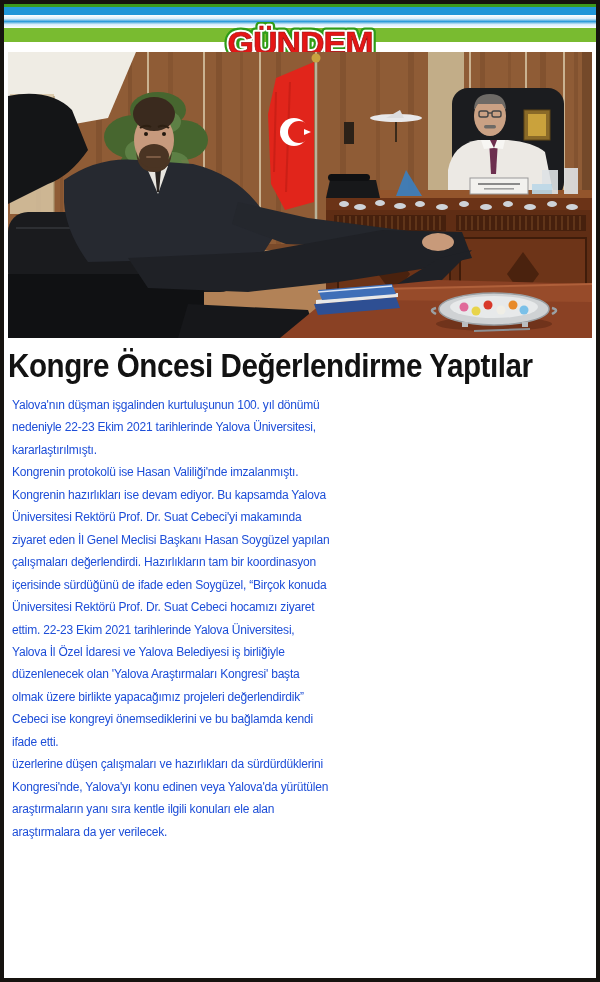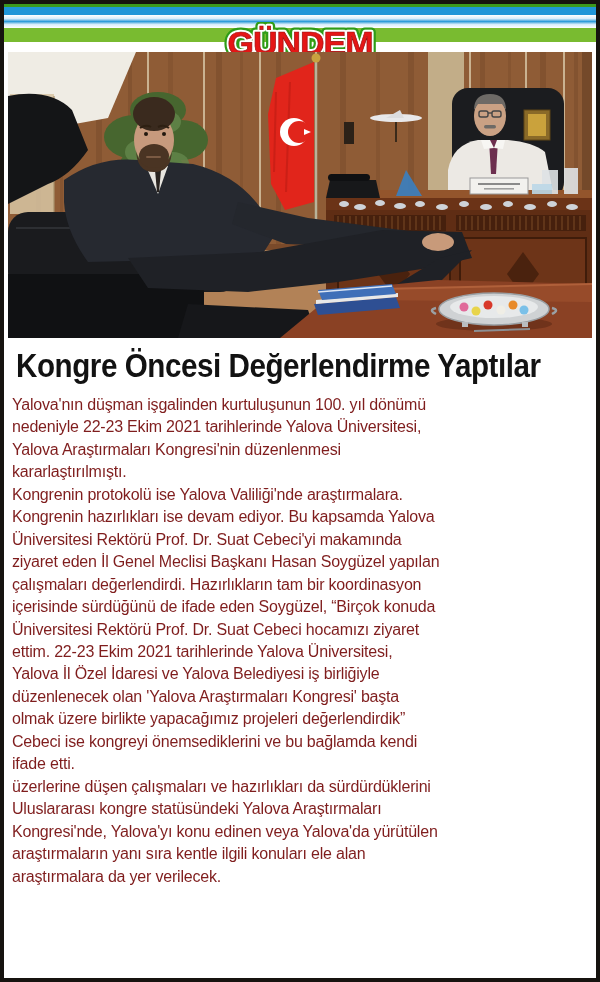--- a/index.html
+++ b/index.html
@@ -13,30 +13,30 @@
   .stripe{width:100%;}
   .stripe-green-thin{height:3px;background:#3c9a1e;}
   .stripe-blue{height:8px;background:#1f96d8;}
   .stripe-white{height:13px;background:linear-gradient(to bottom,#ffffff 0%,#d7edfa 28%,#2f9cd9 50%,#d7edfa 72%,#ffffff 100%);}
   .stripe-green{height:14px;background:#79bb30;}
   .logo-wrap{position:absolute;left:50%;top:18px;transform:translateX(-50%);}
   
   .photo{position:absolute;left:4px;top:48px;width:584px;height:286px;background:#8f5c36;}
   .photo svg{display:block;width:100%;height:100%;}
   
-  .headline{position:absolute;left:12px;top:342px;width:584px;white-space:nowrap;}
+  .headline{position:absolute;left:4px;top:342px;width:584px;white-space:nowrap;}
   .headline span{
     display:inline-block;font-weight:bold;font-size:34px;letter-spacing:-0.5px;
     transform:scaleX(0.87);transform-origin:0 50%;color:#121212;
   }
   
   .article{position:absolute;left:8px;top:390px;width:588px;}
   .article-line{
-    font-size:16px;line-height:22.45px;letter-spacing:-0.2px;
-    color:#7f1d1d;white-space:nowrap;margin:0;
+    font-size:12px;line-height:22.45px;letter-spacing:-0.2px;
+    color:#1d4ed8;white-space:nowrap;margin:0;
   }
 </style>
 </head>
 <body>
 
 <div class="page">
 
   <div class="masthead">
     <div class="stripe stripe-green-thin"></div>
     <div class="stripe stripe-blue"></div>
@@ -264,35 +264,33 @@
     </svg>
   </div>
 
   <div class="headline">
     <span>Kongre Öncesi Değerlendirme Yaptılar</span>
   </div>
 
   <div class="article">
       <div class="article-line">Yalova'nın düşman işgalinden kurtuluşunun 100. yıl dönümü</div>
       <div class="article-line">nedeniyle 22-23 Ekim 2021 tarihlerinde Yalova Üniversitesi,</div>
-      <div class="article-line">Yalova Araştırmaları Kongresi'nin düzenlenmesi</div>
       <div class="article-line">kararlaştırılmıştı.</div>
-      <div class="article-line">Kongrenin protokolü ise Yalova Valiliği'nde araştırmalara.</div>
+      <div class="article-line">Kongrenin protokolü ise Hasan Valiliği'nde imzalanmıştı.</div>
       <div class="article-line">Kongrenin hazırlıkları ise devam ediyor. Bu kapsamda Yalova</div>
       <div class="article-line">Üniversitesi Rektörü Prof. Dr. Suat Cebeci'yi makamında</div>
       <div class="article-line">ziyaret eden İl Genel Meclisi Başkanı Hasan Soygüzel yapılan</div>
       <div class="article-line">çalışmaları değerlendirdi. Hazırlıkların tam bir koordinasyon</div>
       <div class="article-line">içerisinde sürdüğünü de ifade eden Soygüzel, “Birçok konuda</div>
       <div class="article-line">Üniversitesi Rektörü Prof. Dr. Suat Cebeci hocamızı ziyaret</div>
       <div class="article-line">ettim. 22-23 Ekim 2021 tarihlerinde Yalova Üniversitesi,</div>
       <div class="article-line">Yalova İl Özel İdaresi ve Yalova Belediyesi iş birliğiyle</div>
       <div class="article-line">düzenlenecek olan 'Yalova Araştırmaları Kongresi' başta</div>
       <div class="article-line">olmak üzere birlikte yapacağımız projeleri değerlendirdik”</div>
       <div class="article-line">Cebeci ise kongreyi önemsediklerini ve bu bağlamda kendi</div>
       <div class="article-line">ifade etti.</div>
       <div class="article-line">üzerlerine düşen çalışmaları ve hazırlıkları da sürdürdüklerini</div>
-      <div class="article-line">Uluslararası kongre statüsündeki Yalova Araştırmaları</div>
       <div class="article-line">Kongresi'nde, Yalova'yı konu edinen veya Yalova'da yürütülen</div>
       <div class="article-line">araştırmaların yanı sıra kentle ilgili konuları ele alan</div>
       <div class="article-line">araştırmalara da yer verilecek.</div>
     </div>
 
 </div>
 
 </body></html>

